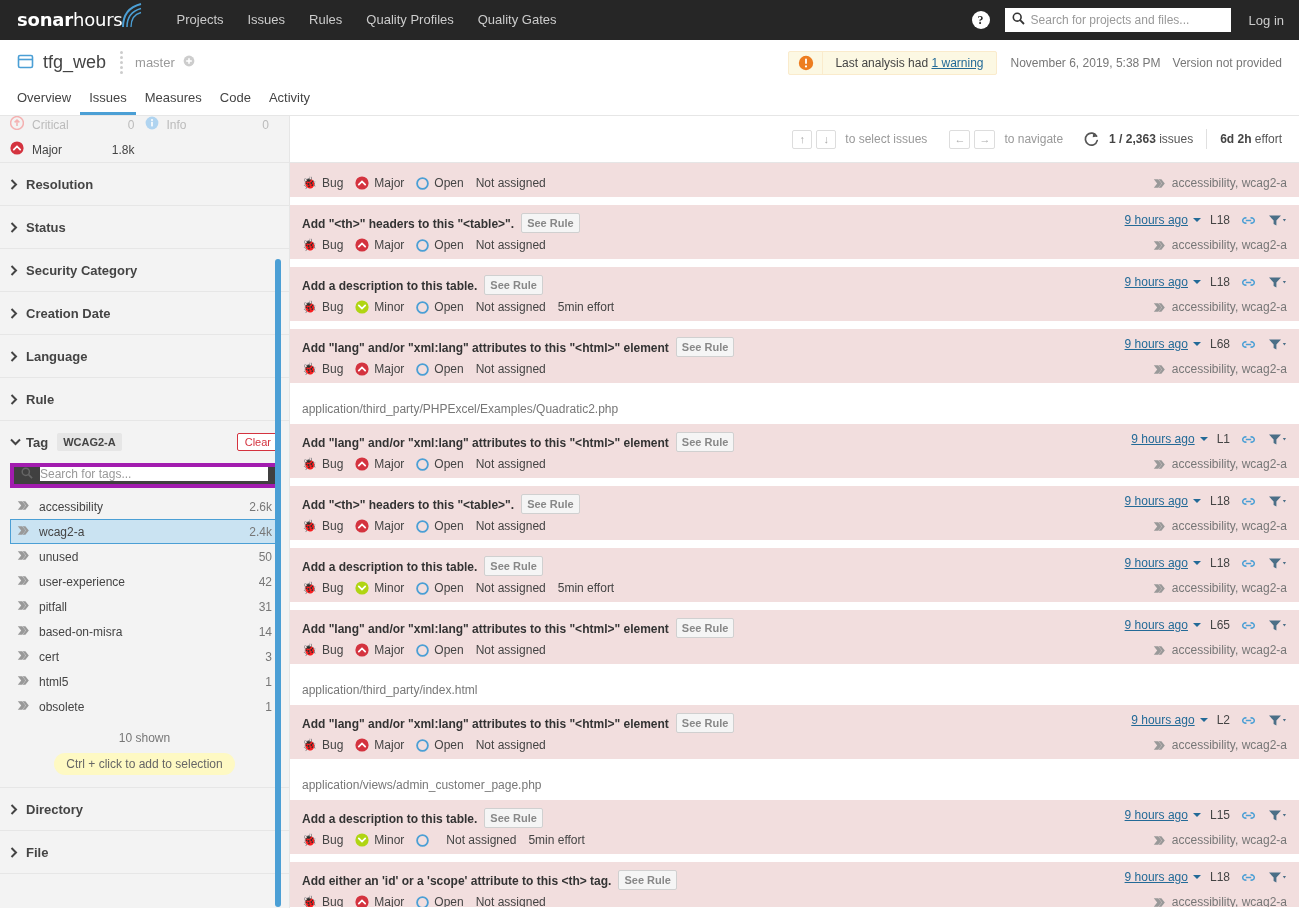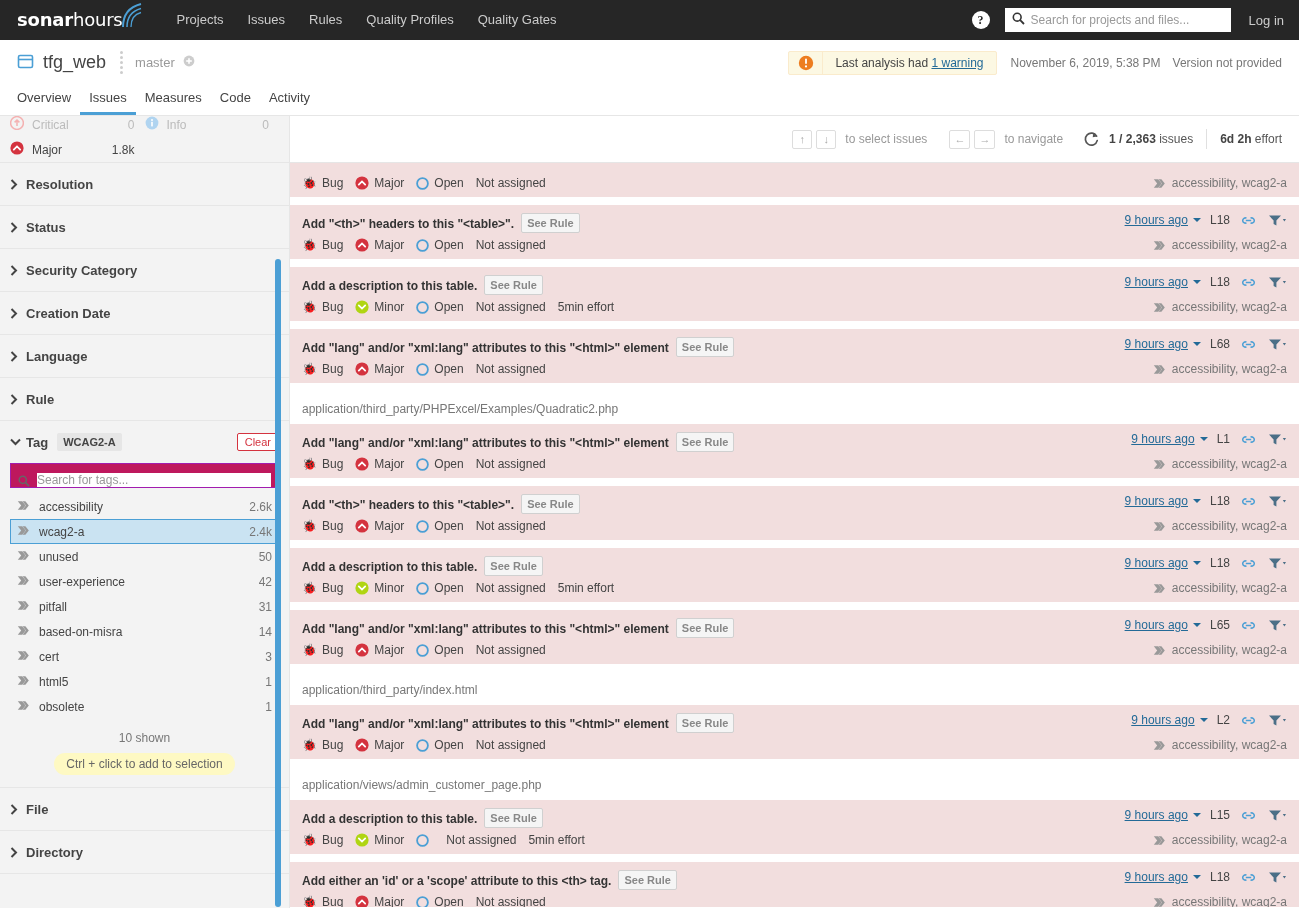--- a/index.html
+++ b/index.html
@@ -137,22 +137,22 @@
     background: #e6e6e6; color: #444; font-size: 11px;
     padding: 3px 6px; border-radius: 2px; margin-left: 9px; font-weight: bold;
   }
   .clear-btn {
     margin-left: auto; font-size: 11px; color: #d4333f;
     border: 1px solid #d4333f; border-radius: 2px;
     padding: 2px 7px; background: #fff; cursor: pointer;
     font-family: "Liberation Sans", sans-serif;
   }
   .tag-search {
-    margin-top: 10px; background: #be185d; border: 1px solid #a21caf;
-    height: 25px; display: flex; align-items: flex-end; padding: 0 7px;
+    margin-top: 10px; background: #404040; border: 4px solid #a21caf;
+    height: 25px; display: flex; align-items: flex-start; padding: 0 7px;
   }
   .tag-search input {
     border: none; outline: none; font-size: 12px; width: 100%;
     color: #444; font-family: "Liberation Sans", sans-serif;
   }
   .tag-search input::placeholder { color: #999; }
   .tag-list { margin-top: 6px; }
   .tag-row {
     display: flex; align-items: center; height: 25px;
     padding: 0 6px; font-size: 12px; color: #444;
@@ -538,31 +538,31 @@
       <div class="hint-pill">Ctrl + click to add to selection</div>
     </div>
 
     <div class="facet">
       <div class="facet-header">
         <span class="chev">
           <svg width="8" height="11" viewBox="0 0 8 11">
               <path d="M1.5 1 L6 5.5 L1.5 10" stroke="#444" stroke-width="2" fill="none"></path>
             </svg>
         </span>
-        <span class="facet-title">File</span>
+        <span class="facet-title">Directory</span>
       </div>
     </div>
     <div class="facet">
       <div class="facet-header">
         <span class="chev">
           <svg width="8" height="11" viewBox="0 0 8 11">
               <path d="M1.5 1 L6 5.5 L1.5 10" stroke="#444" stroke-width="2" fill="none"></path>
             </svg>
         </span>
-        <span class="facet-title">Directory</span>
+        <span class="facet-title">File</span>
       </div>
     </div>
     <div class="facet">
       
     </div>
 
     <div class="sb-scroll"></div>
   </div>
 
   <div class="main">

